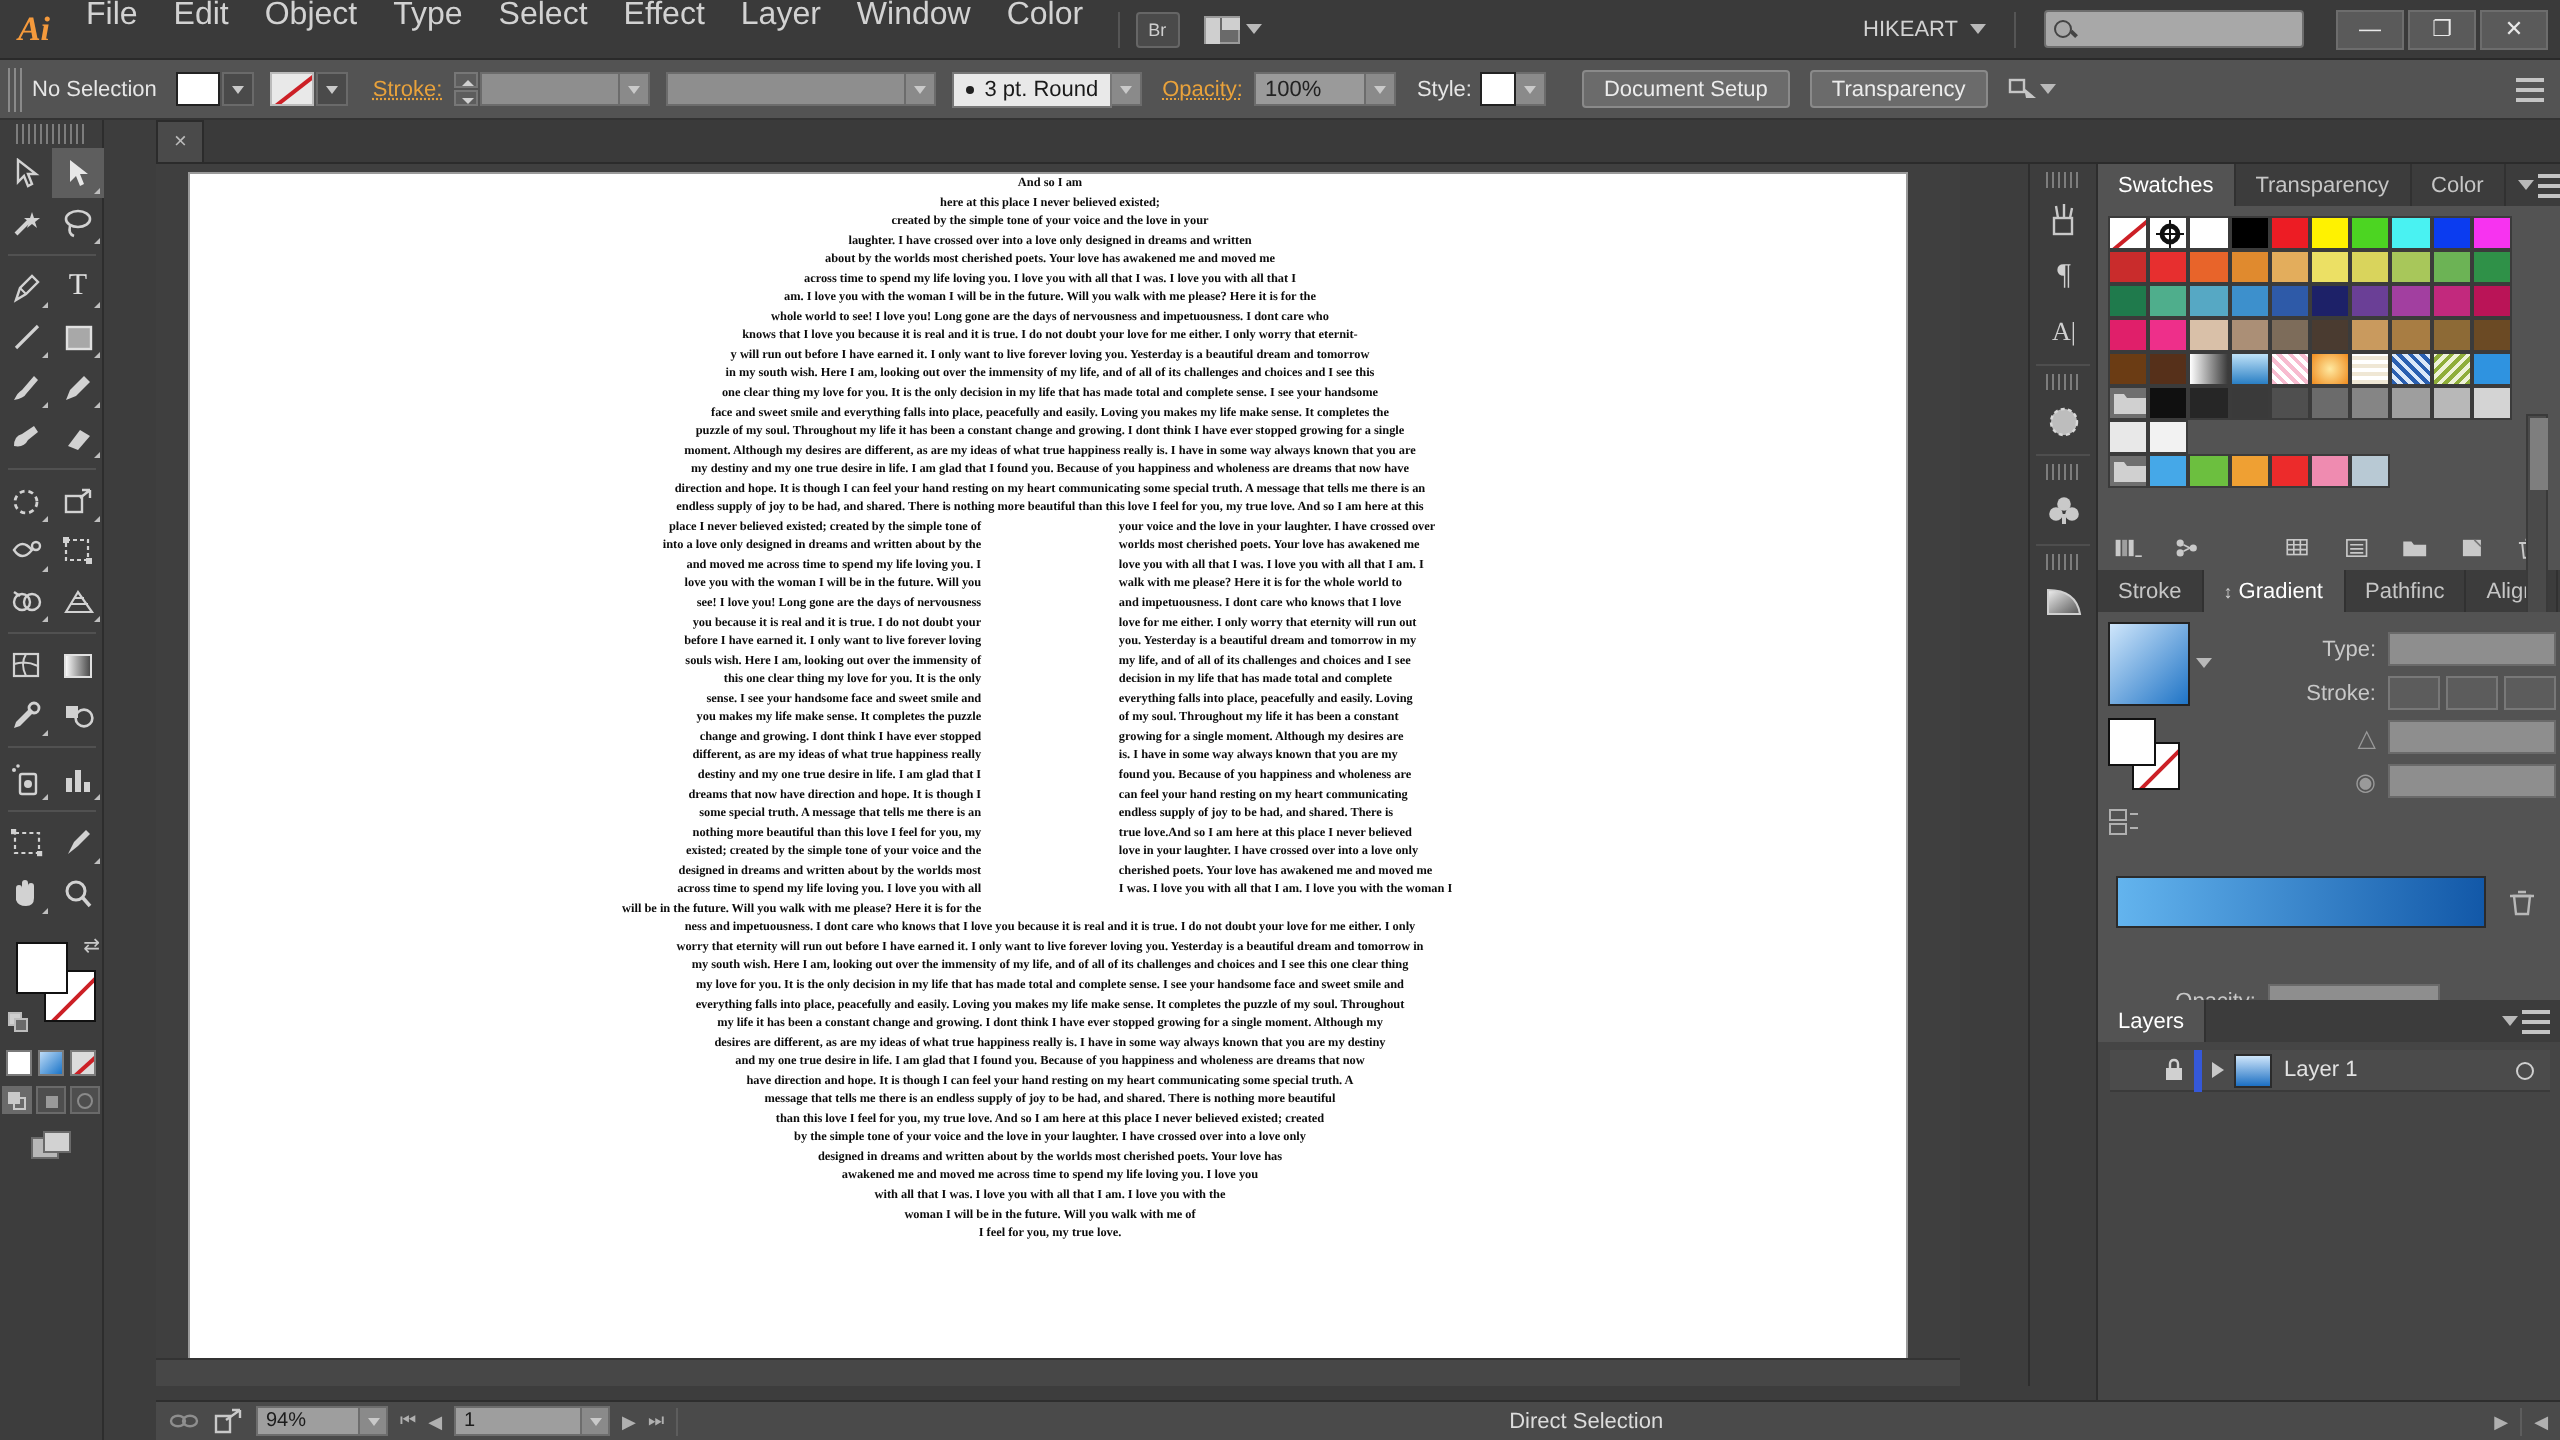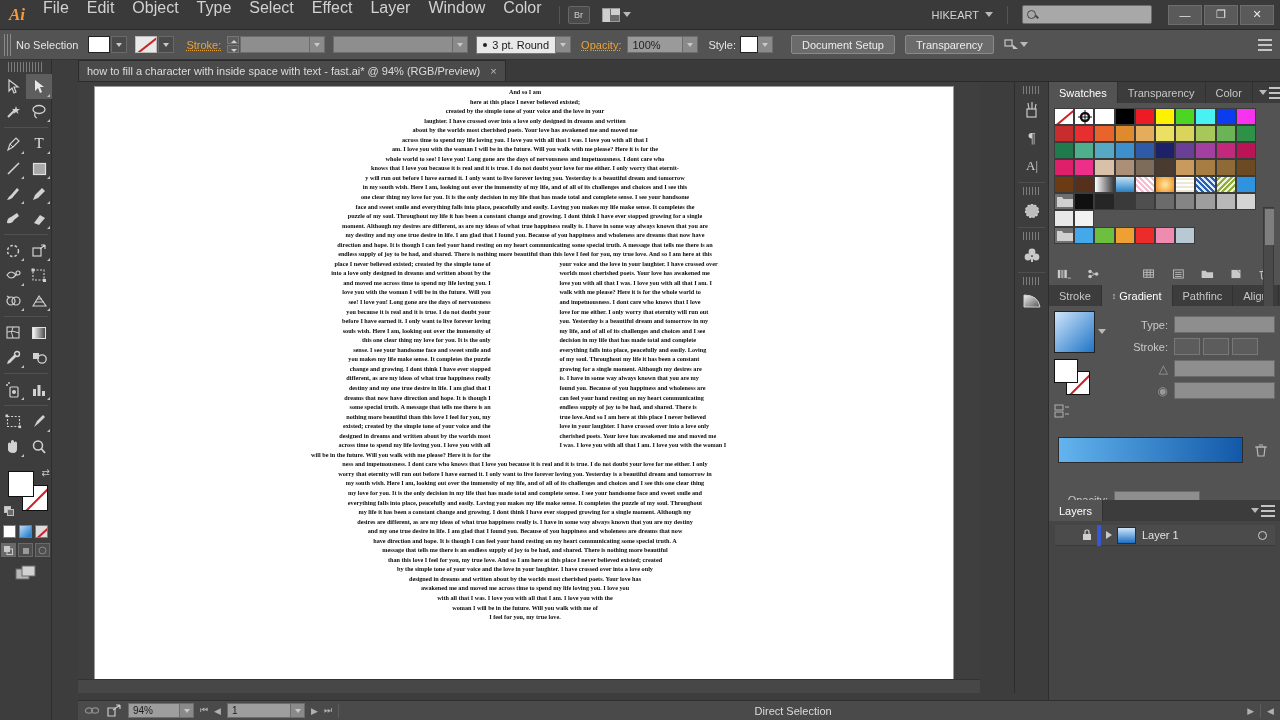--- a/index.html
+++ b/index.html
@@ -152,21 +152,21 @@
   .panel-body{background:#535353;padding:5px;}
 
   .swatch-grid{display:grid;grid-template-columns:repeat(10,20.2px);grid-auto-rows:17px;gap:0;}
   .sw{width:20.2px;height:17px;border:1px solid #3b3b3b;}
   .swscroll{position:absolute;right:6px;top:104px;width:11px;height:132px;background:#4a4a4a;border:1px solid #3a3a3a;}
   .swthumb{position:absolute;left:1px;top:1px;width:9px;height:36px;background:#7e7e7e;}
   .swatch-toolbar{display:flex;align-items:center;gap:14px;padding:4px 8px;background:#535353;}
   .stb{width:16px;height:14px;color:#c9c9c9;}
 
   .gradbar{height:26px;margin:6px 4px;background:linear-gradient(to right,#63b4ee,#1258a8);border:1px solid #2b2b2b;}
-  .grow{display:flex;align-items:center;gap:6px;margin:5px 0;font-size:11px;color:#c8c8c8;}
+  .grow{display:flex;align-items:center;gap:6px;margin:5px 20px;font-size:11px;color:#c8c8c8;}
   .glabel{width:54px;text-align:right;}
   .gfield{flex:1;height:17px;background:#8e8e8e;border:1px solid #6a6a6a;display:flex;align-items:center;justify-content:flex-end;}
   .g-thumb{width:42px;height:42px;background:linear-gradient(135deg,#cfe6fb,#1f74c6);border:1px solid #222;}
   .g-fs{position:relative;width:40px;height:38px;margin-top:6px;}
   .g-fs .f1{position:absolute;left:0;top:0;width:24px;height:24px;background:#fff;border:1px solid #111;}
   .g-fs .f2{position:absolute;left:12px;top:12px;width:24px;height:24px;background:#fff;border:1px solid #111;overflow:hidden;}
   .g-fs .f2:after{content:"";position:absolute;left:-3px;top:11px;width:34px;height:2px;background:#cc2026;transform:rotate(-45deg);}
   .strokebtns{display:flex;gap:3px;}
   .sbx{width:26px;height:17px;background:#5c5c5c;border:1px solid #787878;position:relative;}
 
@@ -288,21 +288,20 @@
       <div class="hamb">
           <span></span>
           <span></span>
           <span></span>
         </div>
     </div>
   </div>
 
   <div class="tabbar">
     <div class="doc-tab">
-      <span>how to fill a character with inside space with text - fast.ai* @ 94% (RGB/Preview)</span>
       <span class="tab-x">×</span>
     </div>
   </div>
 
   <div class="toolpanel">
     <div class="tool-grip"></div>
     <div class="tool-grid">
       <div class="tool">
         <svg width="13" height="15" viewBox="0 0 13 15">
             <path d="M2 1 L2 12 L5 9 L7 14 L9 13 L7 8 L11 8 Z" fill="none" stroke="#d2d2d2" stroke-width="1.2"></path>

